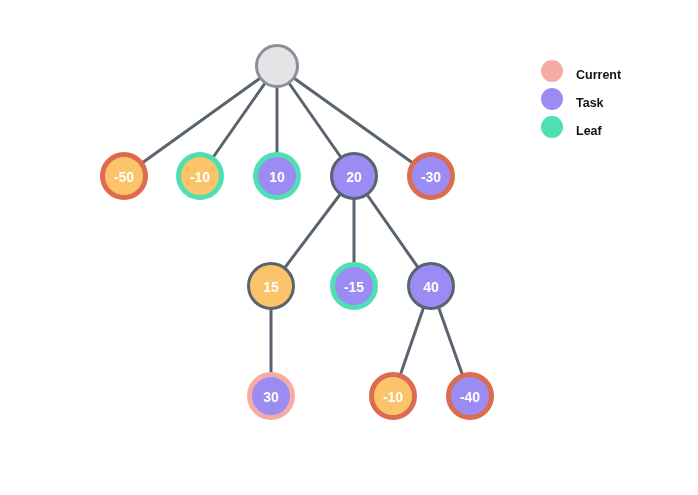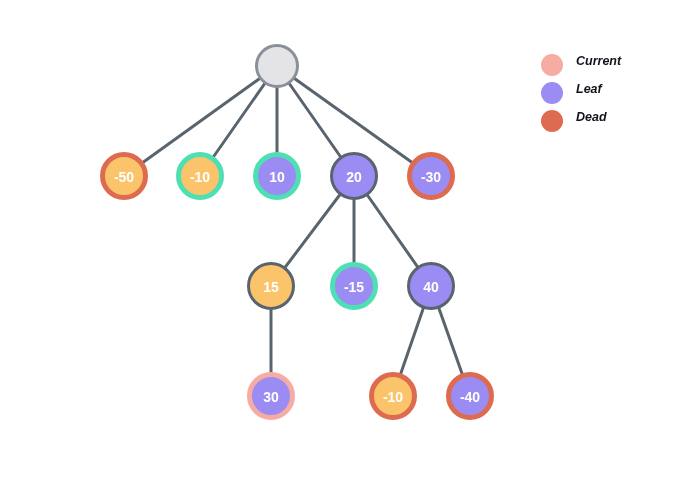--- a/index.html
+++ b/index.html
@@ -36,23 +36,22 @@
     pointer-events: none;
   }
   #legend {
     position: absolute;
     left: 541px;
     top: 54px;
     width: 140px;
   }
   .legend-row {
     display: flex;
-    align-items: flex-start;
+    align-items: flex-end;
     height: 28px;
-    font-style: italic;
   }
   .legend-swatch {
     width: 22px;
     height: 22px;
     border-radius: 50%;
     flex: 0 0 auto;
   }
   .legend-text {
     margin-left: 13px;
     font-family: "Liberation Sans", sans-serif;
@@ -132,21 +131,21 @@
       </g>
   </svg>
 
   <div id="legend">
       <div class="legend-row">
         <span class="legend-swatch" style="background: rgb(247, 172, 163);"></span>
         <span class="legend-text">Current</span>
       </div>
       <div class="legend-row">
         <span class="legend-swatch" style="background: rgb(155, 140, 244);"></span>
-        <span class="legend-text">Leaf</span>
+        <span class="legend-text">Task</span>
       </div>
       <div class="legend-row">
-        <span class="legend-swatch" style="background: rgb(221, 107, 79);"></span>
-        <span class="legend-text">Dead</span>
+        <span class="legend-swatch" style="background: rgb(78, 224, 178);"></span>
+        <span class="legend-text">Leaf</span>
       </div>
     </div>
 
 </div>
 
 </body></html>

